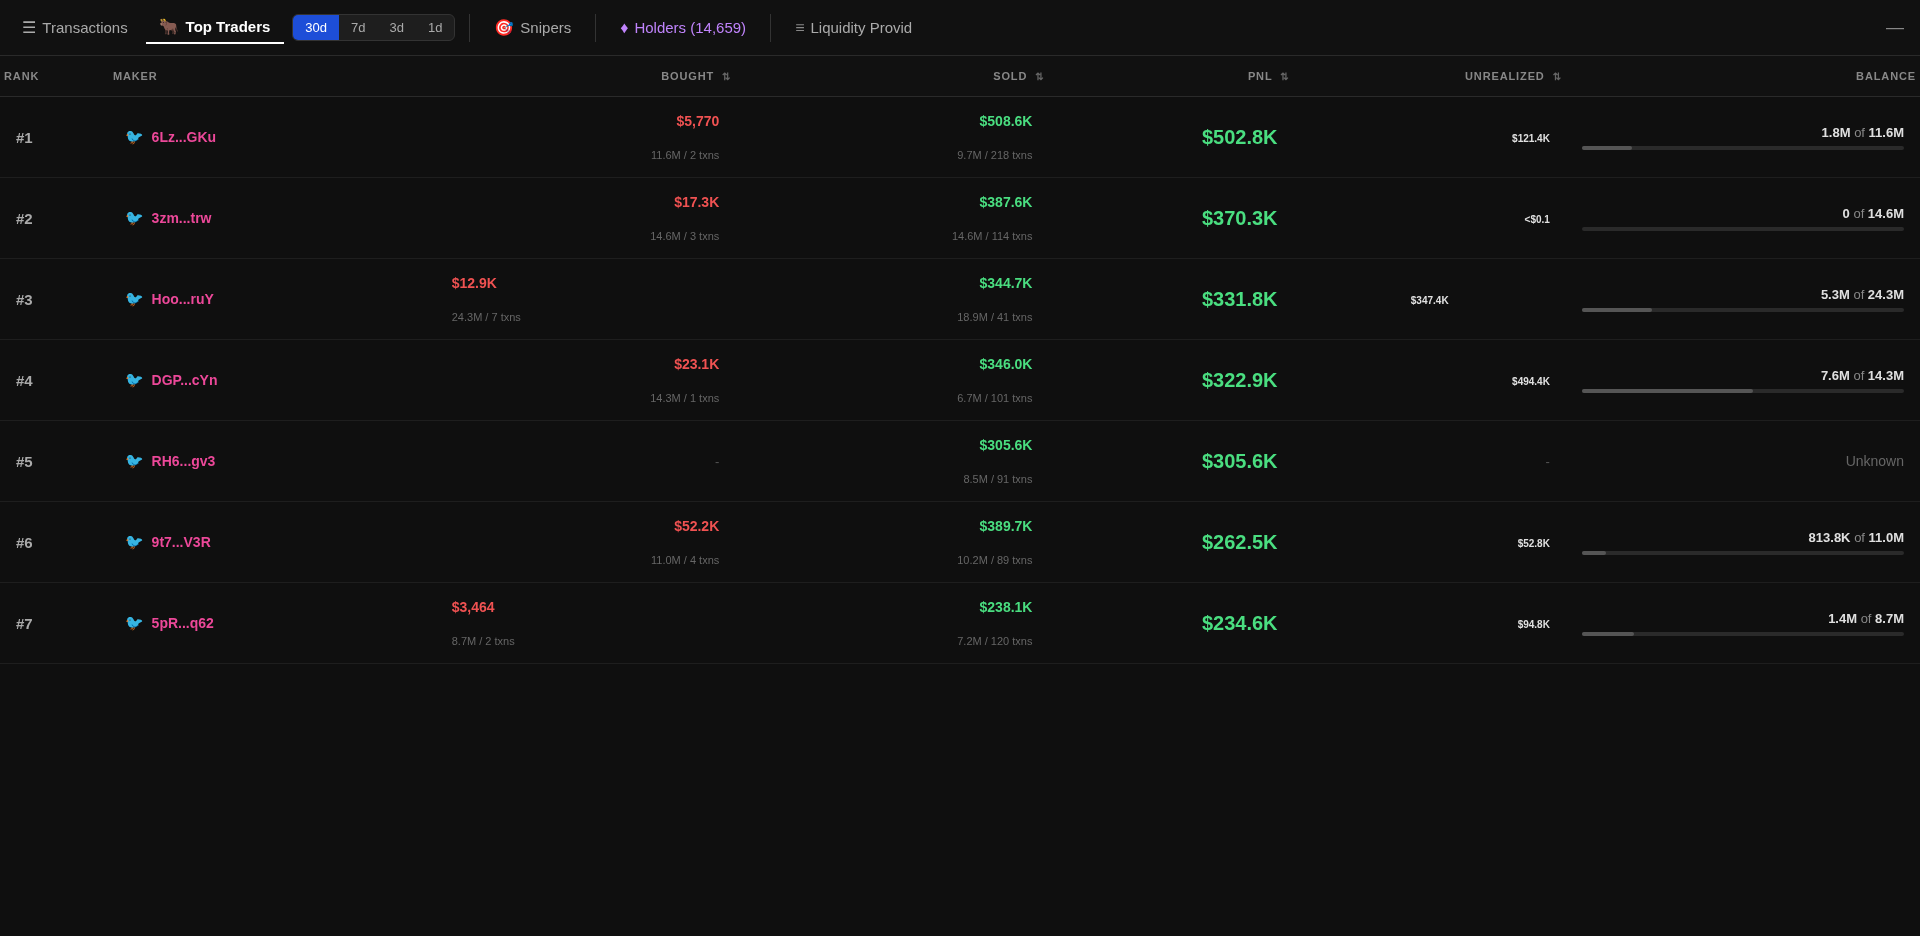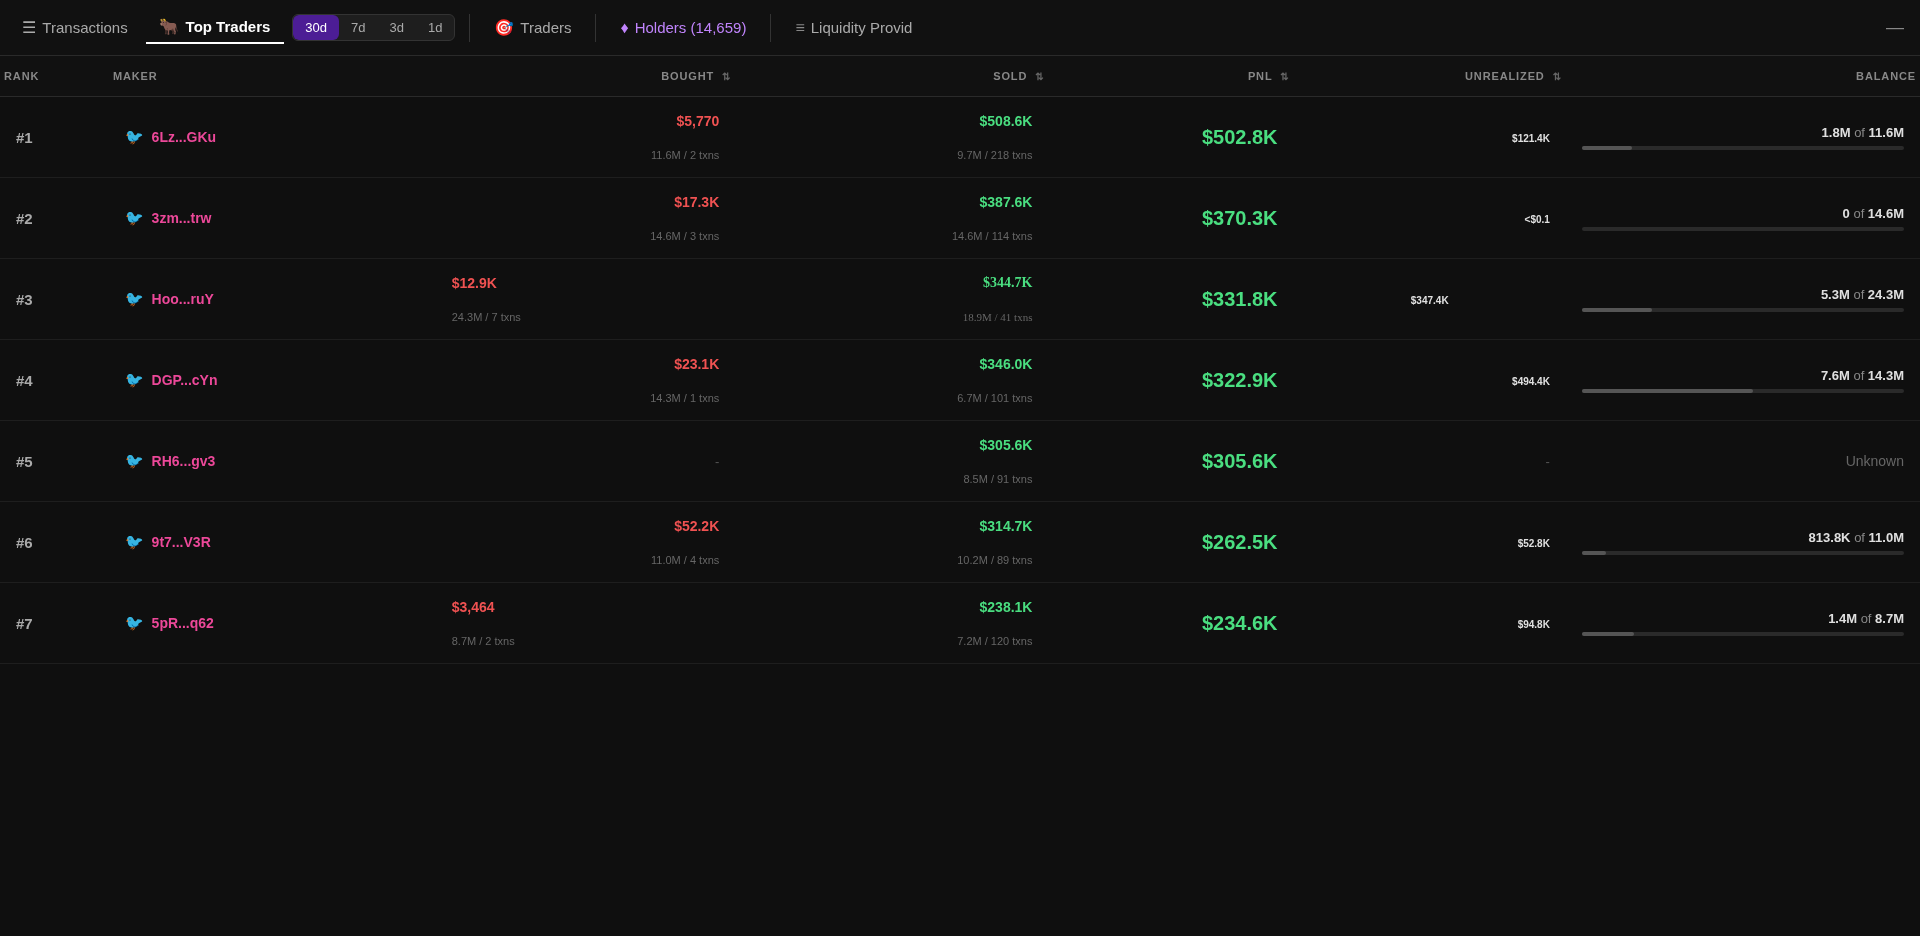--- a/index.html
+++ b/index.html
@@ -55,21 +55,21 @@
     }
     .period-btn {
       padding: 5px 12px;
       cursor: pointer;
       color: #aaa;
       font-size: 13px;
       border: none;
       background: transparent;
       font-weight: 500;
     }
-    .period-btn.active { background: #4c1d95; color: #fff; border-radius: 6px; }
+    .period-btn.active { background: #1d4ed8; color: #fff; }
 
     
     .table-container {
       width: 100%;
       overflow-x: auto;
     }
     table {
       width: 100%;
       border-collapse: collapse;
       table-layout: fixed;
@@ -174,21 +174,21 @@
     <button class="period-btn active">30d</button>
     <button class="period-btn">7d</button>
     <button class="period-btn">3d</button>
     <button class="period-btn">1d</button>
   </div>
 
   <div class="nav-divider"></div>
 
   <div class="nav-item">
     <span class="nav-icon">🎯</span>
-    <span>Traders</span>
+    <span>Snipers</span>
   </div>
 
   <div class="nav-divider"></div>
 
   <div class="nav-item">
     <span class="nav-icon holders-badge">♦</span>
     <span class="holders-badge">Holders (14,659)</span>
   </div>
 
   <div class="nav-divider"></div>
@@ -286,21 +286,21 @@
           <td>
     <div class="maker-cell">
       <span class="twitter-icon">🐦</span>
       <span class="maker-address">Hoo...ruY</span>
     </div>
           </td>
           <td style="text-align: left;">
       <div class="amount-primary amount-red">$12.9K</div>
       <div class="amount-sub">24.3M / 7 txns</div>
           </td>
-          <td style="text-align: right; font-family: Liberation Serif, serif;">
+          <td style="text-align: right;">
     <div class="amount-primary amount-green">$344.7K</div>
     <div class="amount-sub">18.9M / 41 txns</div>
           </td>
           <td style="text-align: right;"><span class="pnl-green">$331.8K</span></td>
           <td style="text-align: center;"><span class="unreal">$347.4K</span></td>
           <td style="text-align: right;">
       <div class="balance-numbers">
         5.3M <span class="balance-of">of</span> 24.3M
       </div>
       <div class="balance-bar-track">
@@ -358,21 +358,21 @@
     <div class="maker-cell">
       <span class="twitter-icon">🐦</span>
       <span class="maker-address">9t7...V3R</span>
     </div>
           </td>
           <td style="text-align: right;">
       <div class="amount-primary amount-red">$52.2K</div>
       <div class="amount-sub">11.0M / 4 txns</div>
           </td>
           <td style="text-align: right;">
-    <div class="amount-primary amount-green">$314.7K</div>
+    <div class="amount-primary amount-green">$389.7K</div>
     <div class="amount-sub">10.2M / 89 txns</div>
           </td>
           <td style="text-align: right;"><span class="pnl-green">$262.5K</span></td>
           <td style="text-align: right;"><span class="unreal">$52.8K</span></td>
           <td style="text-align: right;">
       <div class="balance-numbers">
         813.8K <span class="balance-of">of</span> 11.0M
       </div>
       <div class="balance-bar-track">
         <div class="balance-bar-fill" style="width:7.4%"></div>

